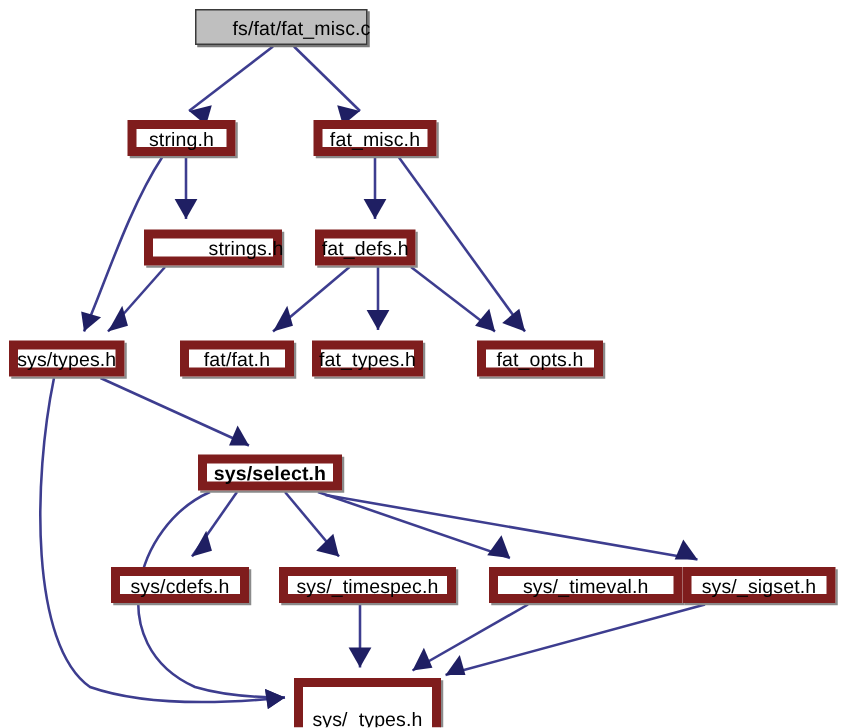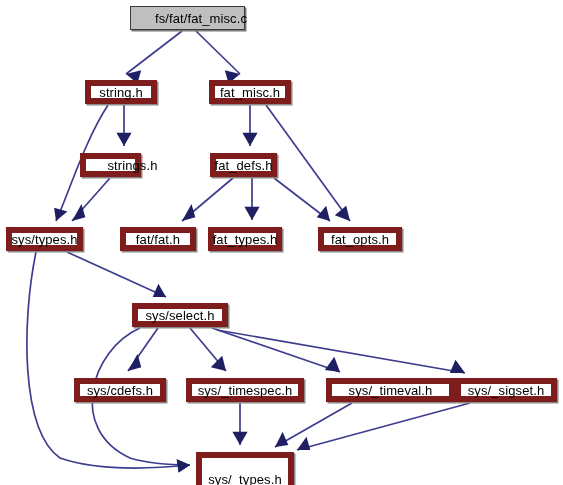--- a/index.html
+++ b/index.html
@@ -105,39 +105,39 @@
   <div id="nodes-layer">
       <div class="node-box root" style="left: 130px; top: 6px; width: 115px; height: 24px; padding-left: 27px;">
         <span class="node-label">fs/fat/fat_misc.c</span>
       </div>
       <div class="node-box" style="left: 85px; top: 80px; width: 72px; height: 24px;">
         <span class="node-label">string.h</span>
       </div>
       <div class="node-box" style="left: 209px; top: 80px; width: 82px; height: 24px;">
         <span class="node-label">fat_misc.h</span>
       </div>
-      <div class="node-box" style="left: 80px; top: 153px; width: 61px; height: 24px; padding-left: 44px;">
+      <div class="node-box" style="left: 96px; top: 153px; width: 92px; height: 24px; padding-left: 44px;">
         <span class="node-label">strings.h</span>
       </div>
       <div class="node-box" style="left: 210px; top: 153px; width: 67px; height: 24px;">
         <span class="node-label">fat_defs.h</span>
       </div>
       <div class="node-box" style="left: 6px; top: 227px; width: 77px; height: 24px;">
         <span class="node-label">sys/types.h</span>
       </div>
       <div class="node-box" style="left: 120px; top: 227px; width: 76px; height: 24px;">
         <span class="node-label">fat/fat.h</span>
       </div>
       <div class="node-box" style="left: 208px; top: 227px; width: 74px; height: 24px;">
         <span class="node-label">fat_types.h</span>
       </div>
       <div class="node-box" style="left: 318px; top: 227px; width: 84px; height: 24px;">
         <span class="node-label">fat_opts.h</span>
       </div>
-      <div class="node-box" style="left: 132px; top: 303px; width: 96px; height: 24px;">
+      <div class="node-box" style="left: 132px; top: 303px; width: 96px; height: 24px; font-weight: bold;">
         <span class="node-label">sys/select.h</span>
       </div>
       <div class="node-box" style="left: 74px; top: 378px; width: 92px; height: 24px;">
         <span class="node-label">sys/cdefs.h</span>
       </div>
       <div class="node-box" style="left: 186px; top: 378px; width: 118px; height: 24px;">
         <span class="node-label">sys/_timespec.h</span>
       </div>
       <div class="node-box" style="left: 326px; top: 378px; width: 129px; height: 24px;">
         <span class="node-label">sys/_timeval.h</span>

